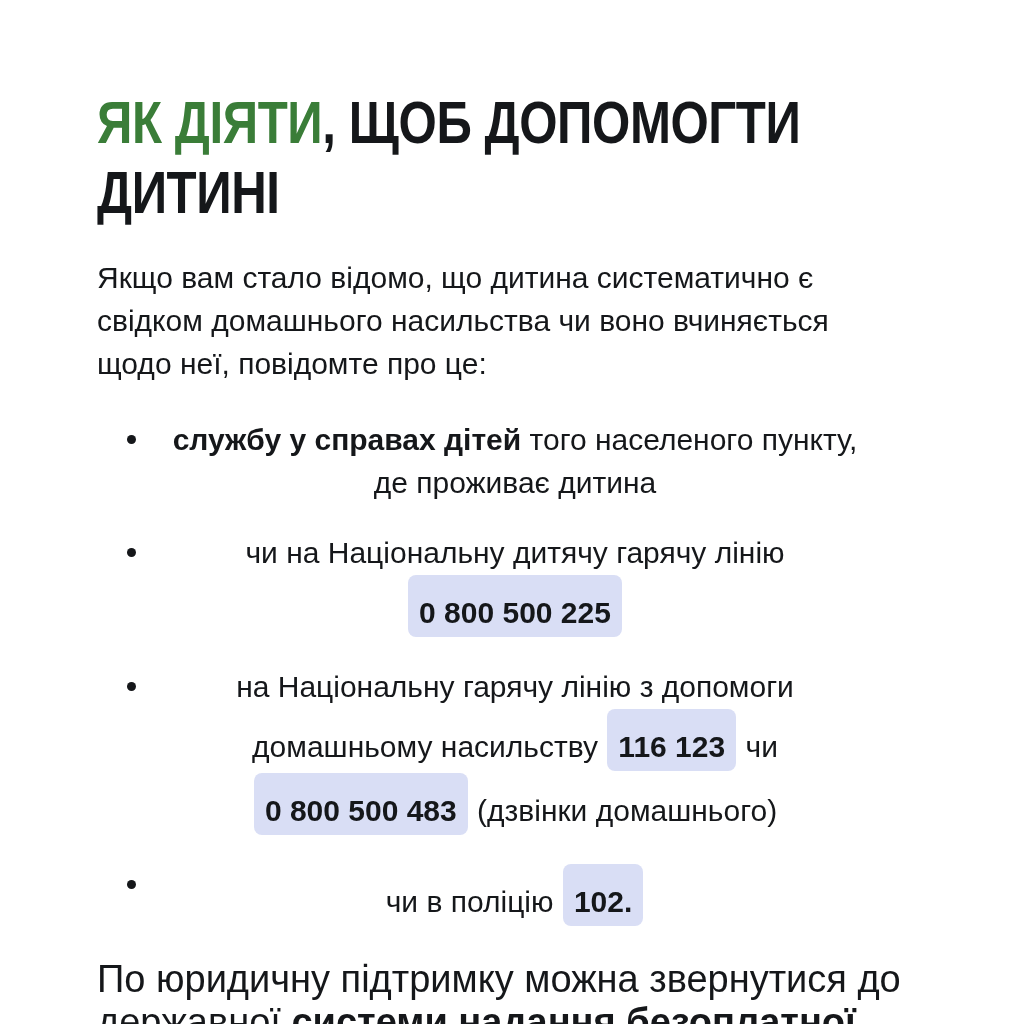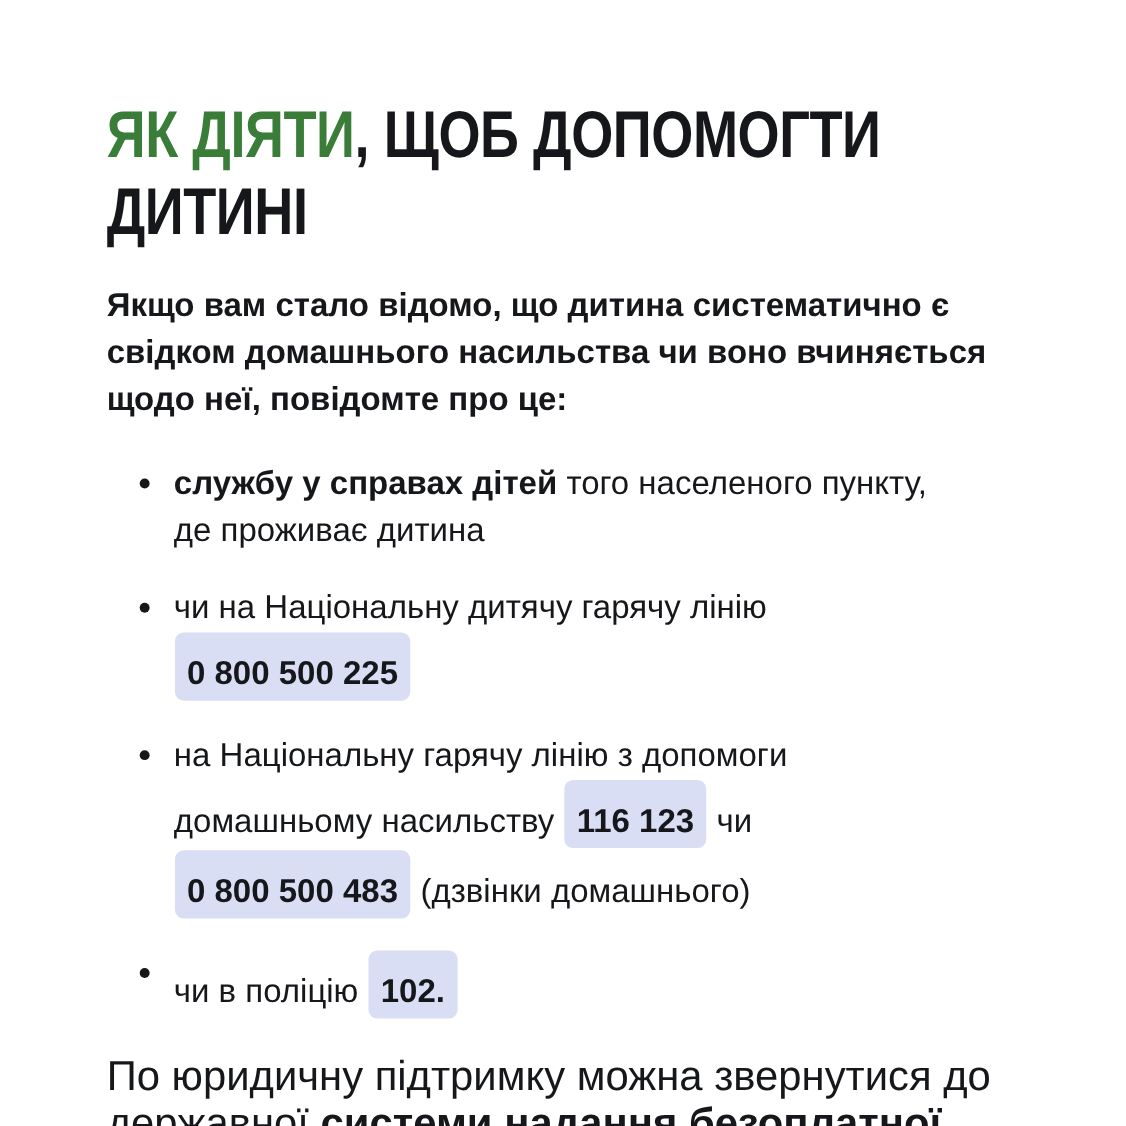--- a/index.html
+++ b/index.html
@@ -31,33 +31,34 @@
     transform:scaleX(0.82);
     transform-origin:left top;
     white-space:nowrap;
   }
   h1.title .accent{color:var(--accent-green);}
   p.intro{
     margin-top:28px;
     font-size:30px;
     line-height:43px;
     max-width:805px;
-    font-weight:700;
+    font-weight:400;
   }
   ul.hotlines{
     list-style:none;
     margin-top:33px;
     max-width:775px;
   }
   ul.hotlines li{
     position:relative;
     padding-left:61px;
     font-size:30px;
     line-height:43px;
     margin-bottom:27px;
+    text-align:center;
   }
   ul.hotlines li::before{
     content:"";
     position:absolute;
     left:30px;
     top:17px;
     width:9px;height:9px;
     border-radius:50%;
     background:var(--text);
   }

